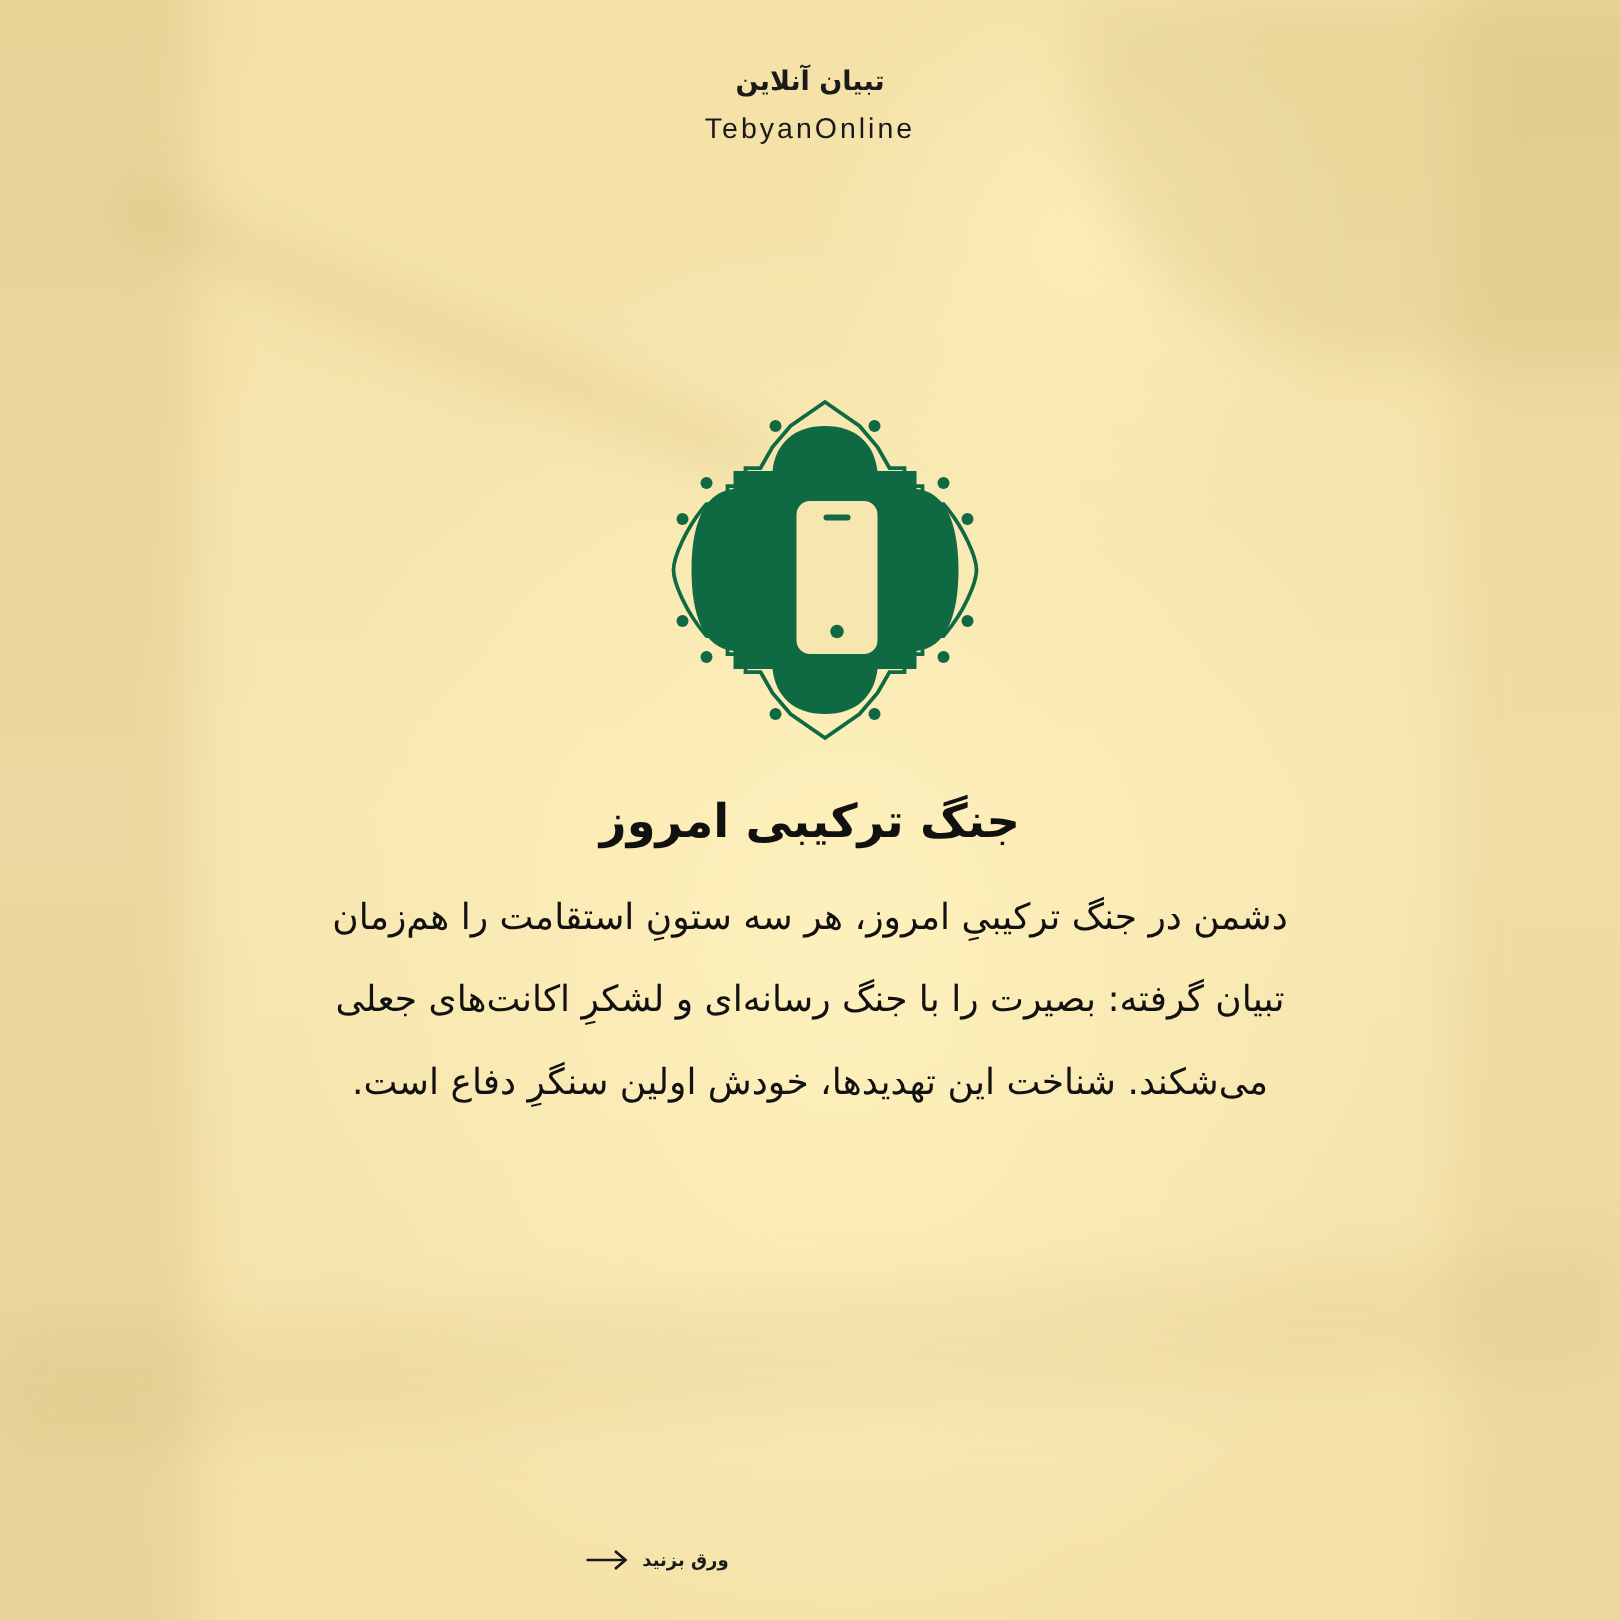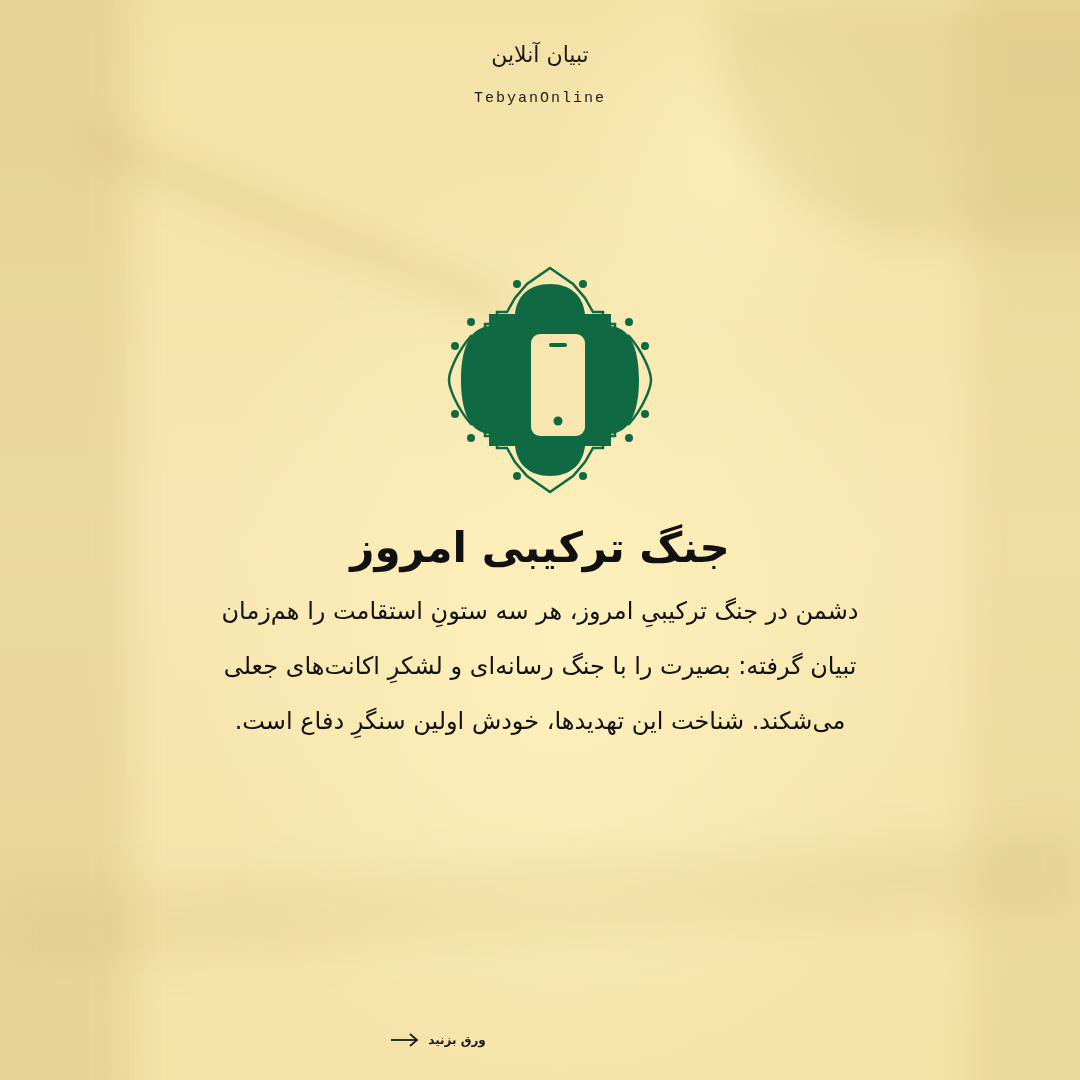--- a/index.html
+++ b/index.html
@@ -41,51 +41,51 @@
     .logo {
       position: absolute;
       top: 40px;
       left: 0;
       width: 1080px;
       text-align: center;
       color: #1a1a1a;
     }
     .logo-fa {
       font-family: "DejaVu Sans", sans-serif;
-      font-weight: normal;
-      font-size: 22px;
+      font-weight: bold;
+      font-size: 18px;
       line-height: 30px;
       direction: rtl;
       letter-spacing: -0.5px;
     }
     .logo-en {
-      font-family: Liberation Mono, monospace;
-      font-size: 15px;
+      font-family: Liberation Sans, sans-serif;
+      font-size: 19px;
       letter-spacing: 2px;
       line-height: 20px;
-      margin-top: 19px;
+      margin-top: 7px;
     }
 
     .emblem {
       position: absolute;
       left: 443px;
       top: 262px;
       width: 214px;
       height: 236px;
     }
 
     .title {
       position: absolute;
       top: 526px;
       left: 0;
       width: 1080px;
       text-align: center;
       direction: rtl;
       font-weight: bold;
-      font-size: 42px;
+      font-size: 31px;
       line-height: 44px;
       color: #111;
     }
 
     .body-text {
       position: absolute;
       top: 584px;
       left: 150px;
       width: 780px;
       direction: rtl;

